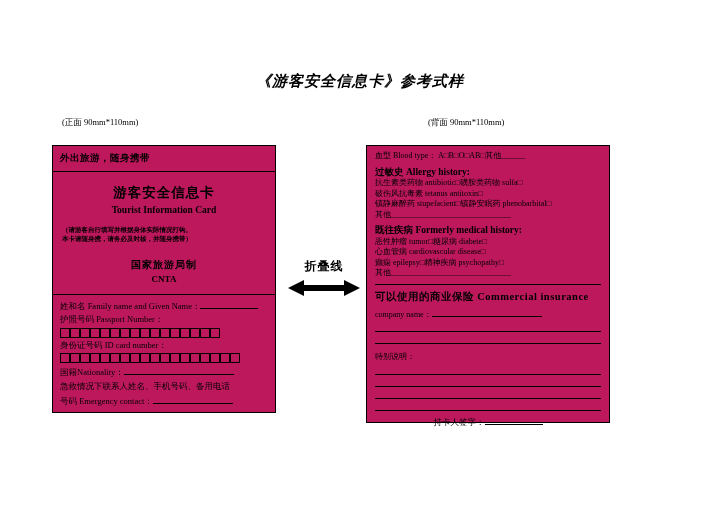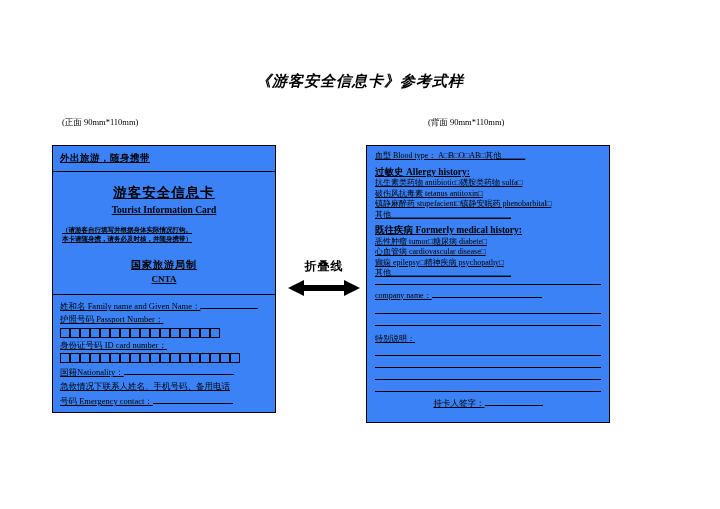--- a/index.html
+++ b/index.html
@@ -37,22 +37,21 @@
     font-size: 8.5px;
     font-family: "Liberation Serif", serif;
   }
   .caption-front { left: 62px; top: 117px; }
   .caption-back  { left: 428px; top: 117px; text-align: right; }
 
   .card {
     position: absolute;
     border: 1px solid #000;
     box-sizing: border-box;
-    background: #3b82f6;
-    text-decoration: underline;
+    background: #be185d;
   }
   .card-front {
     left: 52px;
     top: 145px;
     width: 224px;
     height: 268px;
   }
   .card-back {
     left: 366px;
     top: 145px;
@@ -243,20 +242,21 @@
       <div class="back-line">其他______________________________</div>
 
       <div class="sec-head">既往疾病 Formerly medical history:</div>
       <div class="back-line">恶性肿瘤 tumor□糖尿病 diabete□</div>
       <div class="back-line">心血管病 cardiovascular disease□</div>
       <div class="back-line">癫痫 epilepsy□精神疾病 psychopathy□</div>
       <div class="back-line">其他______________________________</div>
 
       <div class="back-divider"></div>
 
+      <div class="ins-title">可以使用的商业保险 Commercial insurance</div>
       <div class="back-line" style="margin-top:3px"><span>company name：</span><span class="rule" style="width:110px"></span></div>
       <div class="blank-lines">
         <div></div>
         <div></div>
       </div>
 
       <div style="margin-top:8px">特别说明：</div>
       <div class="blank-lines">
         <div></div>
         <div></div>

